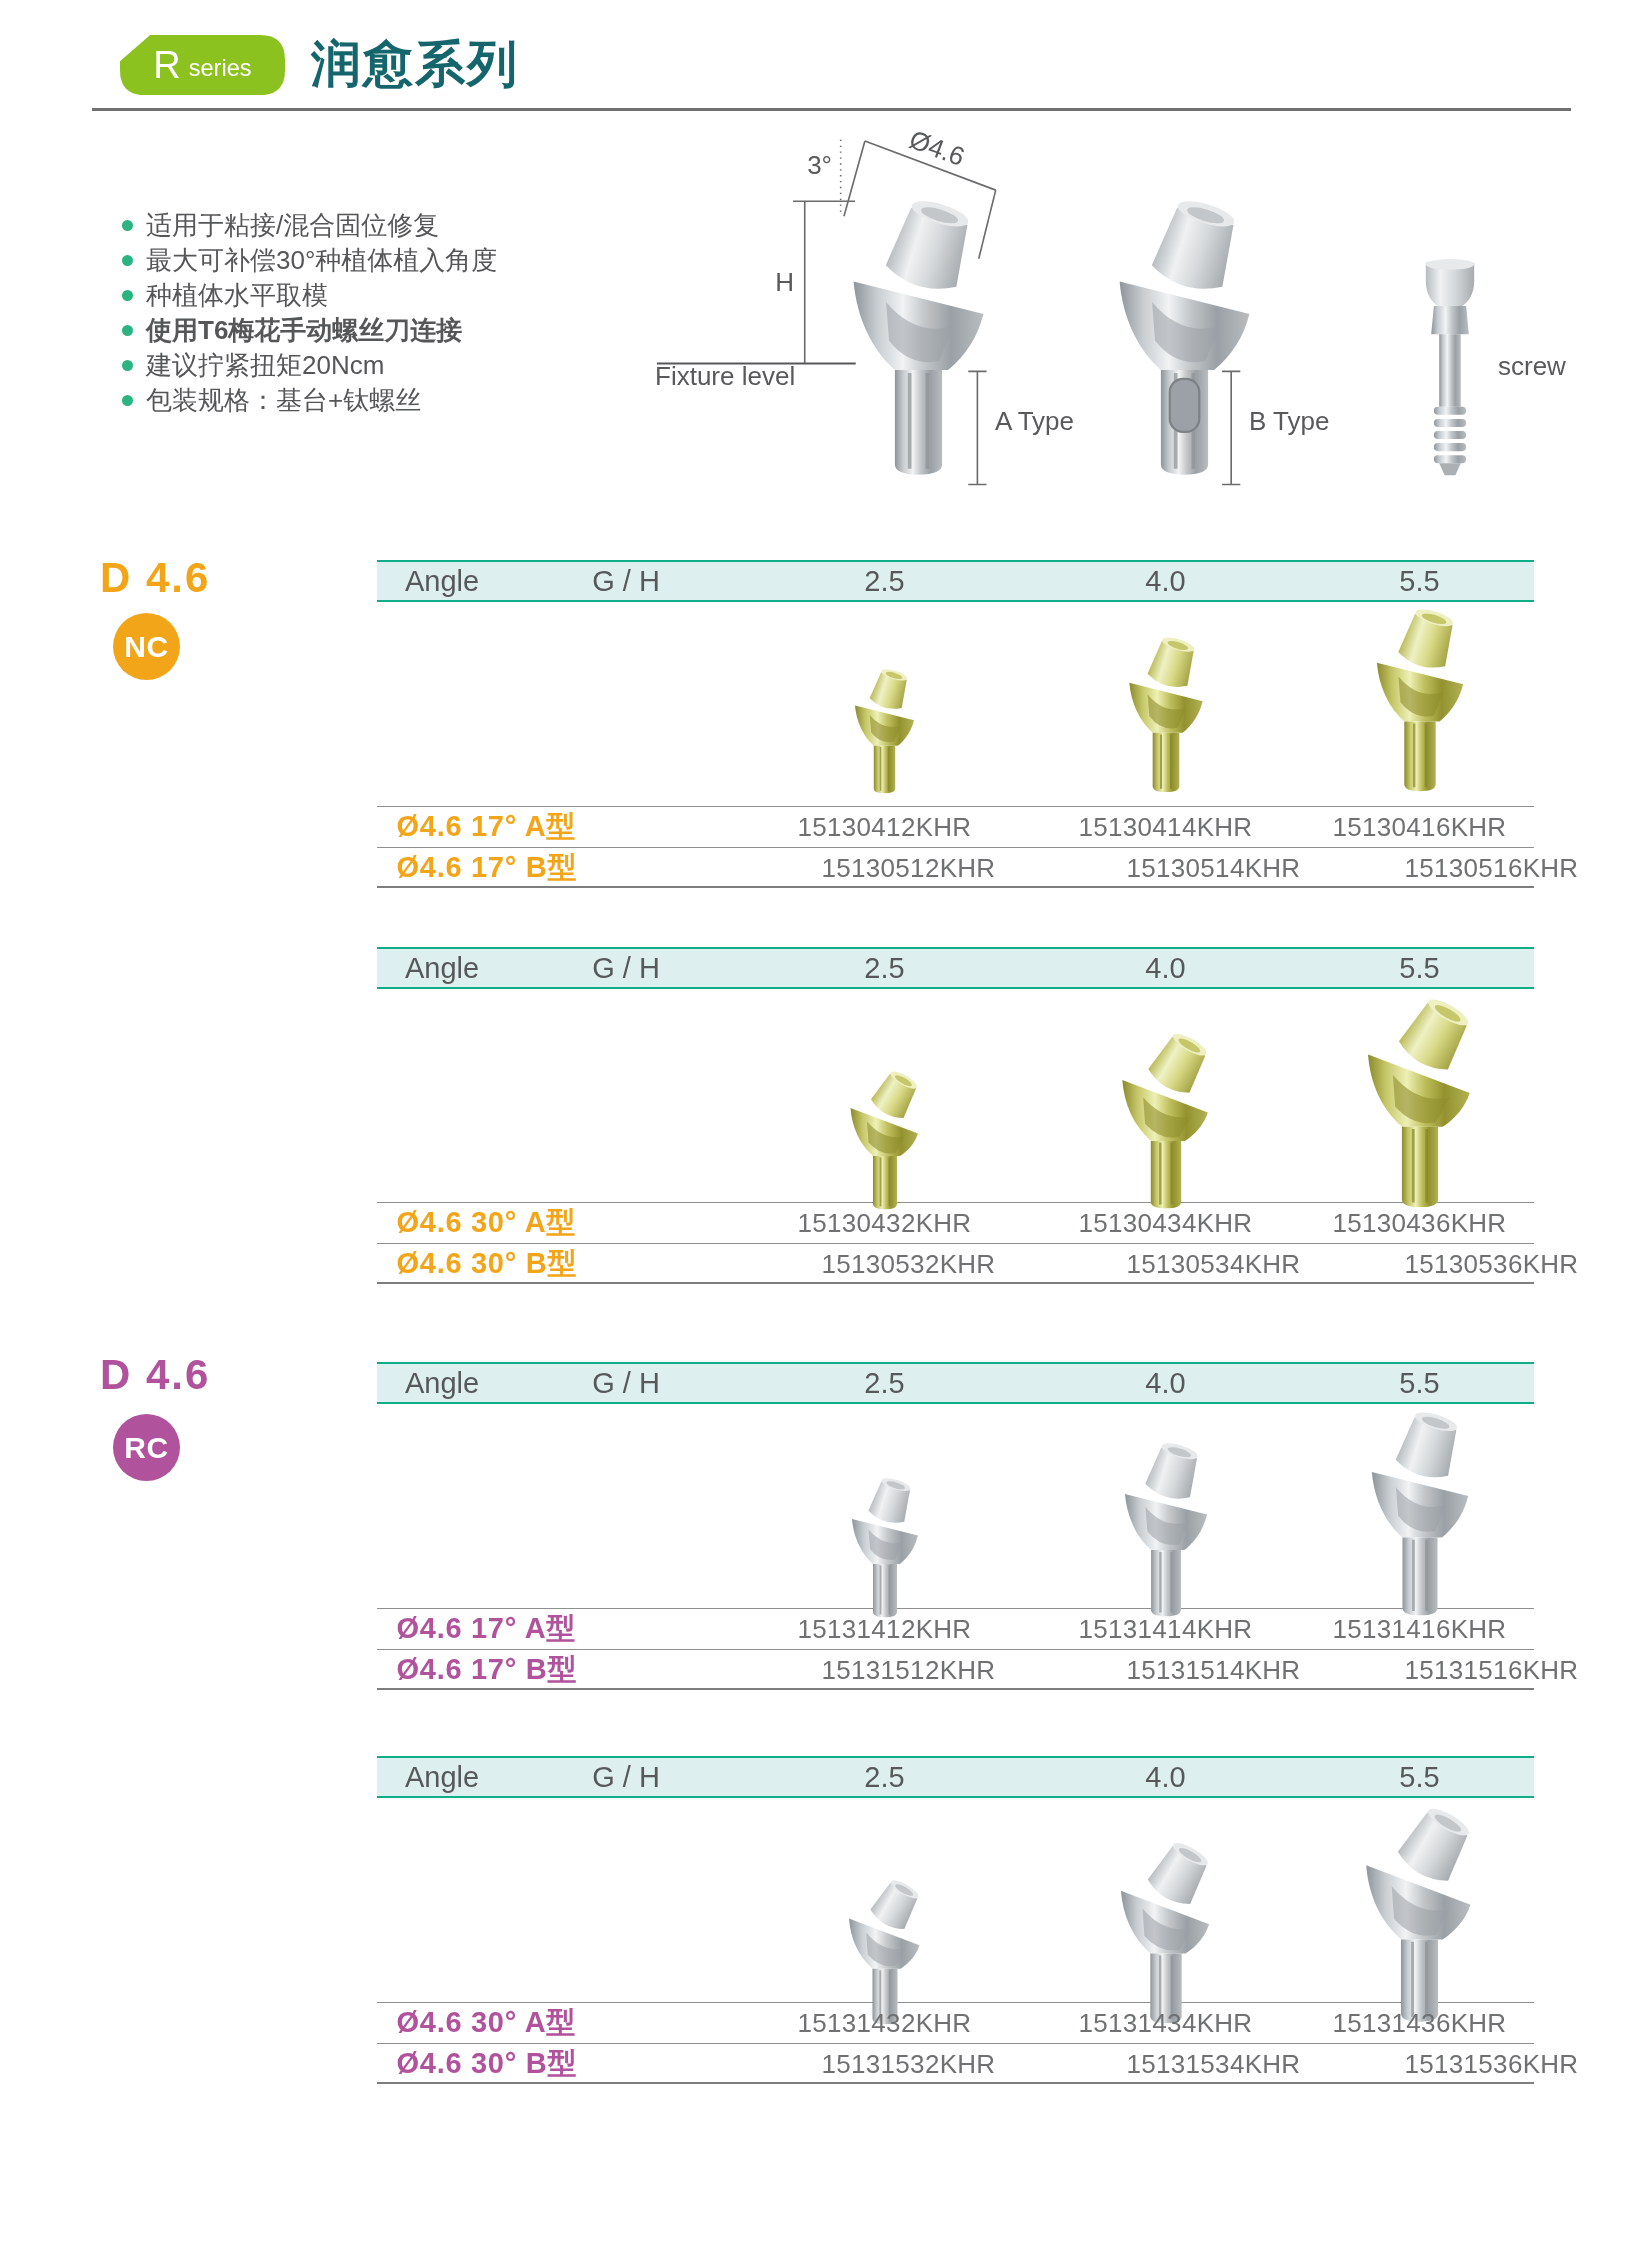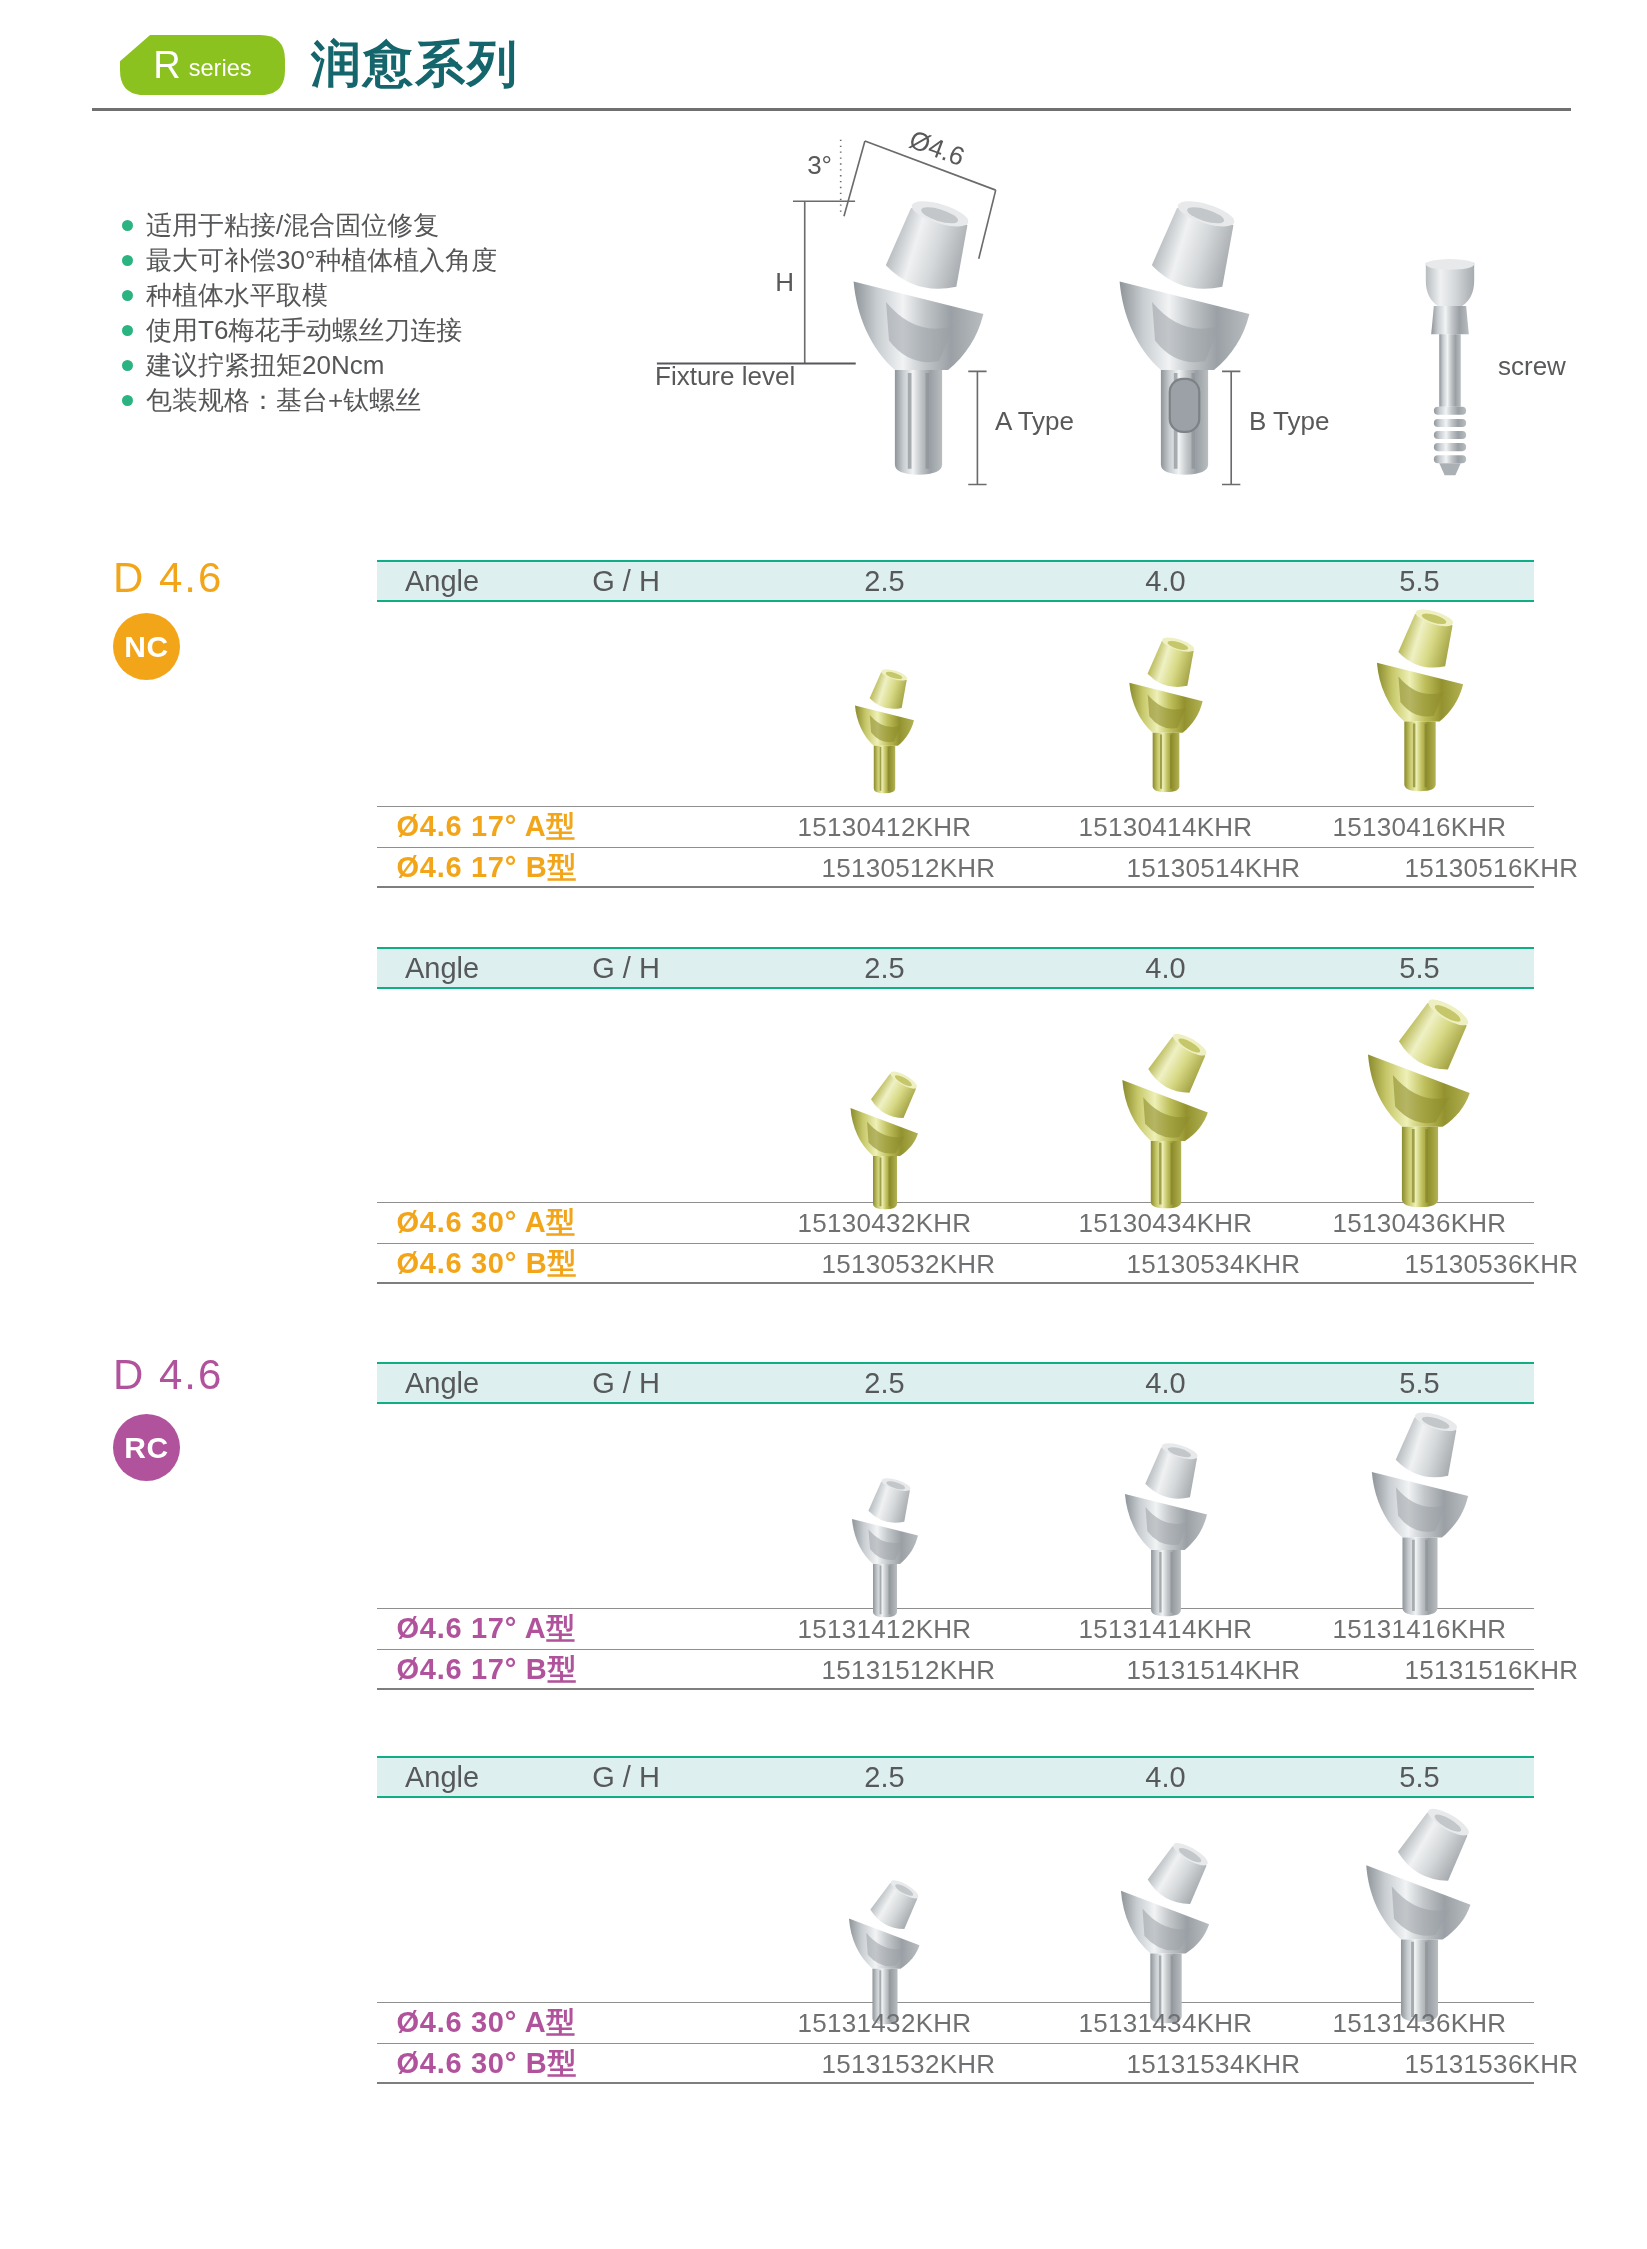--- a/index.html
+++ b/index.html
@@ -15,40 +15,40 @@
   .badge-r{font-size:38px;font-weight:500;line-height:1;}
   .badge-series{font-size:23.6px;font-weight:400;line-height:1;padding-top:9.2px;}
   .series-title{font-size:50px;font-weight:700;color:#14666c;letter-spacing:2px;}
   .rule{position:absolute;left:92px;right:76px;top:108px;height:3.3px;background:#707070;}
 
   
   .intro-title{position:absolute;left:122px;top:134px;font-size:41px;font-weight:700;
                color:#14666c;letter-spacing:1.3px;}
   .bullets{position:absolute;left:122px;top:208px;margin:0;padding:0;list-style:none;}
   .bullets li{display:flex;align-items:center;gap:13px;height:35px;font-size:26px;color:#555658;}
-  .bullets li:nth-child(4){font-weight:400;}
+  .bullets li:nth-child(4){font-weight:700;}
   .dot{width:11px;height:11px;border-radius:50%;background:#2bb382;flex:0 0 auto;}
 
   
   .diagram{position:absolute;left:655px;top:128px;width:930px;height:399px;}
   .dim-overlay{position:absolute;left:0;top:0;}
   .dlab{position:absolute;font-size:26px;color:#58595b;white-space:nowrap;}
   .lab-angle{left:79px;top:22px;width:98px;text-align:right;}
   .lab-dia{left:233px;top:5.2px;width:98px;text-align:center;transform:rotate(20.5deg);}
   .lab-h{left:92px;top:139px;width:47px;text-align:right;}
   .lab-fixture{left:0px;top:233px;}
   .lab-atype{left:340px;top:278px;}
   .lab-btype{left:594px;top:278px;}
   .lab-screw{left:843px;top:223px;}
   .ab-a{position:absolute;left:175px;top:62px;}
   .ab-b{position:absolute;left:441px;top:62px;}
   .screw-img{position:absolute;left:752px;top:128px;}
 
   
-  .dlabel{position:absolute;left:113px;font-size:42px;font-weight:400;letter-spacing:2px;}
+  .dlabel{position:absolute;left:100px;font-size:42px;font-weight:700;letter-spacing:2px;}
   .dlabel.nc{color:#f3a51a;top:554px;}
   .dlabel.rc{color:#b1539c;top:1351px;}
   .pbadge{position:absolute;left:113px;width:67px;height:67px;border-radius:50%;
           display:flex;align-items:center;justify-content:center;color:#fff;
           font-size:30px;font-weight:700;letter-spacing:0.7px;}
   .pbadge.nc{background:#f3a51a;top:613px;}
   .pbadge.rc{background:#b1539c;top:1414px;}
 
   
   .tbl{position:absolute;left:377px;width:1157px;box-sizing:border-box;}

